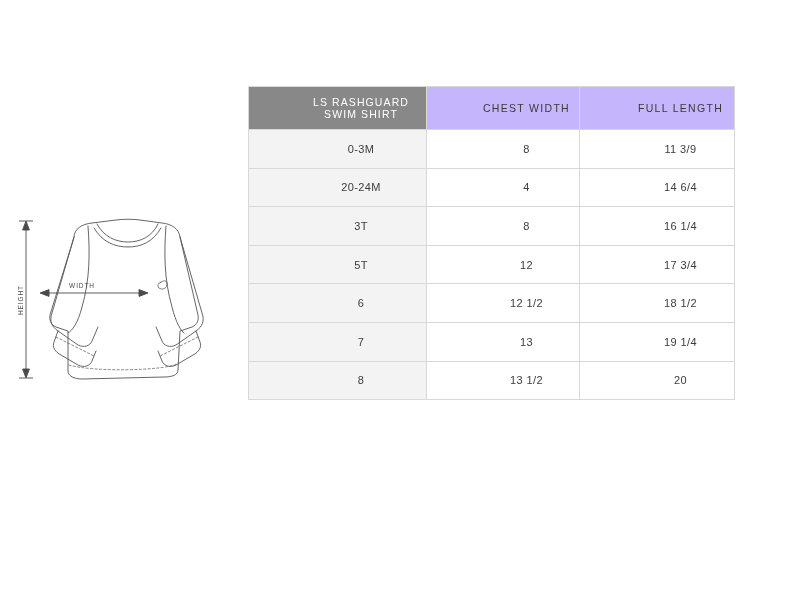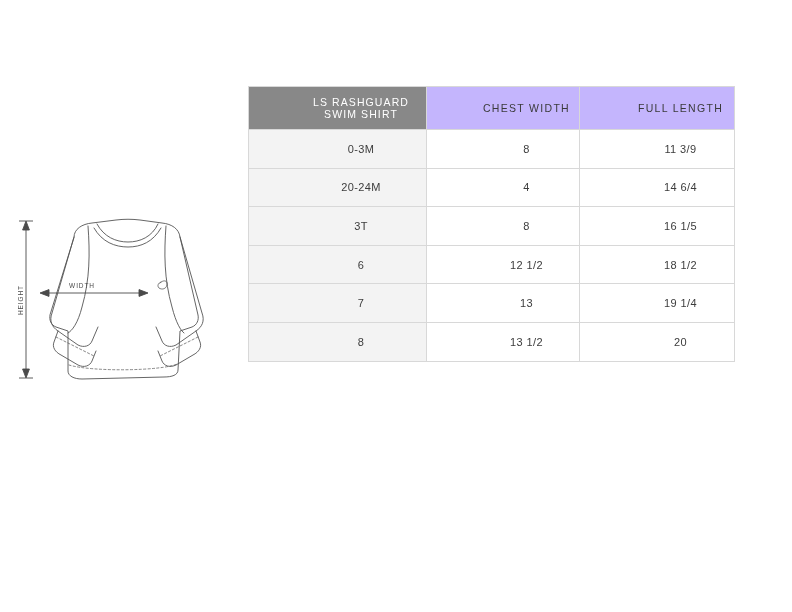--- a/index.html
+++ b/index.html
@@ -151,21 +151,26 @@
       <td>11 3/9</td>
     </tr>
     <tr>
       <td class="size-cell">20-24M</td>
       <td>4</td>
       <td>14 6/4</td>
     </tr>
     <tr>
       <td class="size-cell">3T</td>
       <td>8</td>
-      <td>16 1/5</td>
+      <td>16 1/4</td>
+    </tr>
+    <tr>
+      <td class="size-cell">5T</td>
+      <td>12</td>
+      <td>17 3/4</td>
     </tr>
     <tr>
       <td class="size-cell">6</td>
       <td>12 1/2</td>
       <td>18 1/2</td>
     </tr>
     <tr>
       <td class="size-cell">7</td>
       <td>13</td>
       <td>19 1/4</td>

